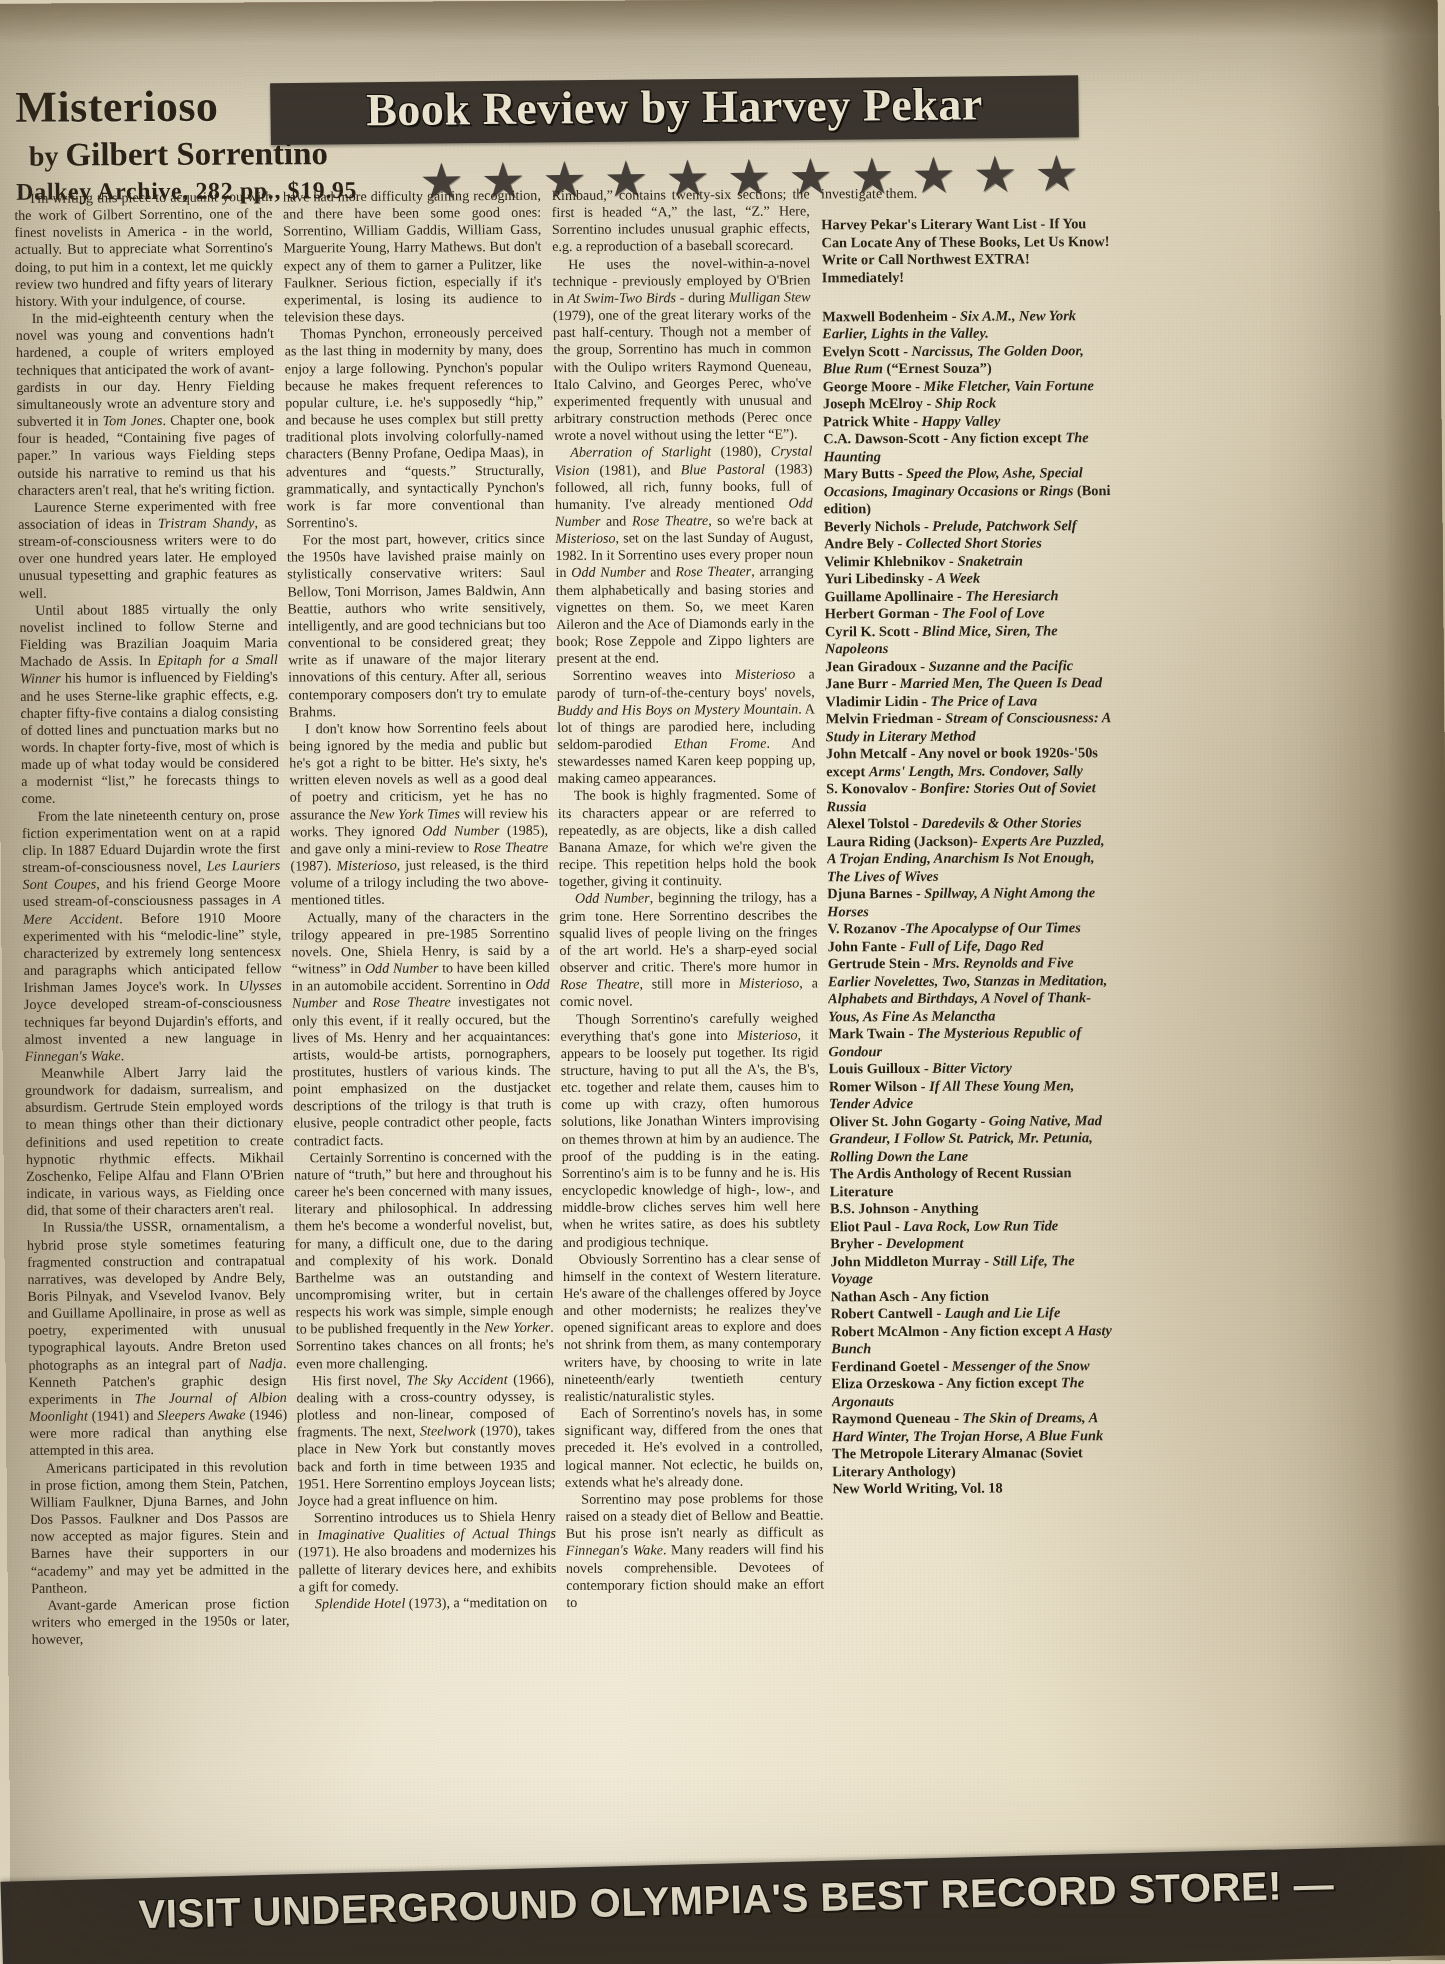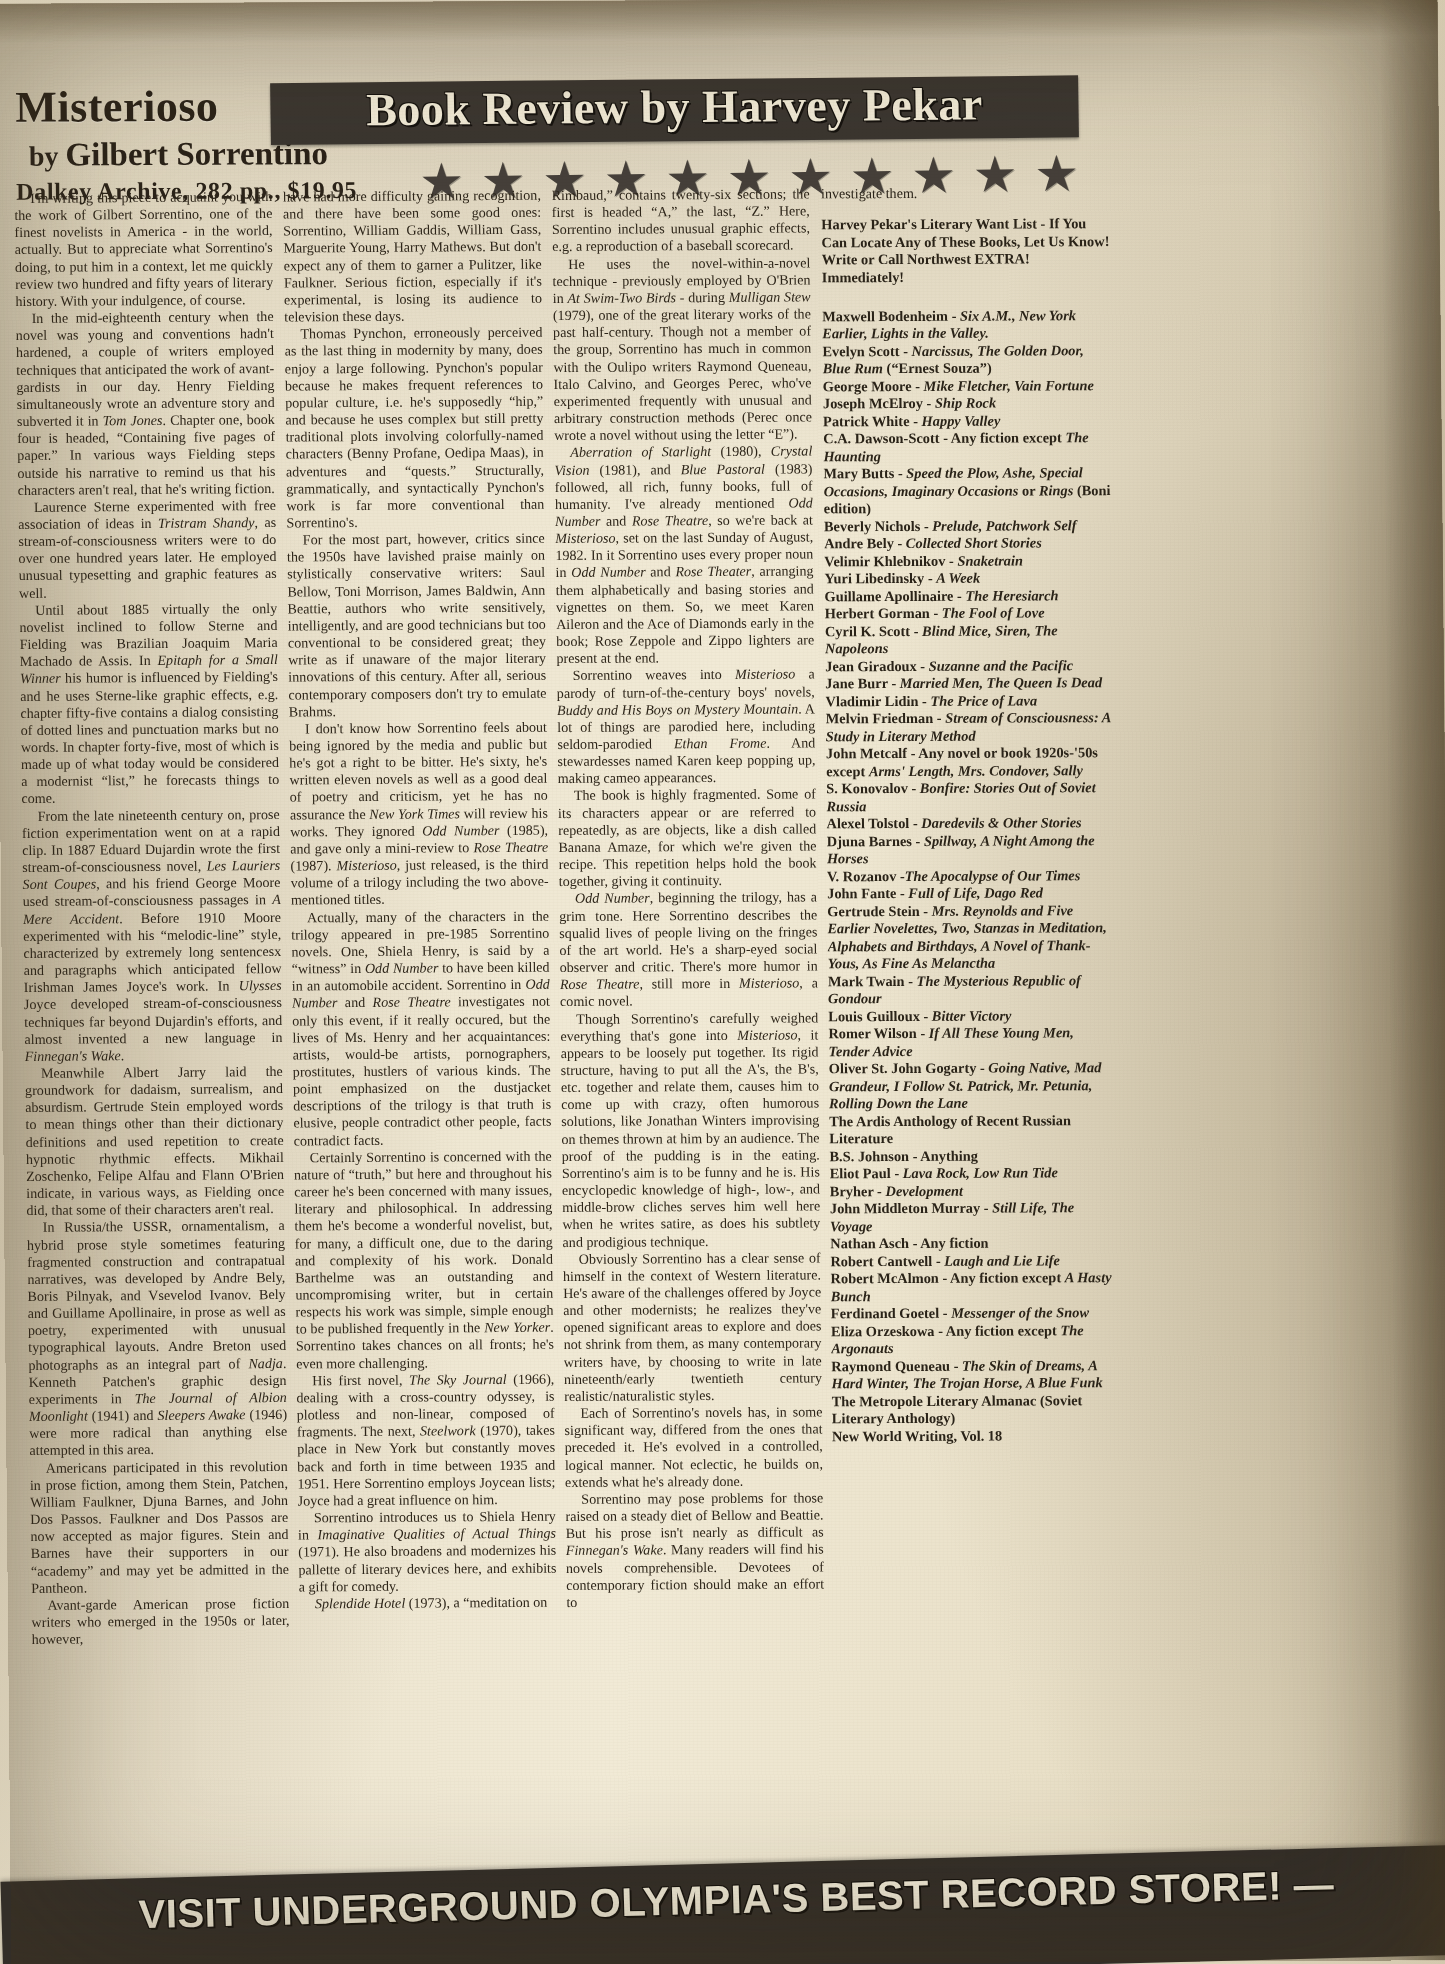--- a/index.html
+++ b/index.html
@@ -247,21 +247,21 @@
         <p>Americans participated in this revolution in prose fiction, among them Stein, Patchen, William Faulkner, Djuna Barnes, and John Dos Passos. Faulkner and Dos Passos are now accepted as major figures. Stein and Barnes have their supporters in our “academy” and may yet be admitted in the Pantheon.</p>
         <p>Avant-garde American prose fiction writers who emerged in the 1950s or later, however,</p>
       </div>
     <div class="col" id="col2">
         <p class="noind">have had more difficulty gaining recognition, and there have been some good ones: Sorrentino, William Gaddis, William Gass, Marguerite Young, Harry Mathews. But don't expect any of them to garner a Pulitzer, like Faulkner. Serious fiction, especially if it's experimental, is losing its audience to television these days.</p>
         <p>Thomas Pynchon, erroneously perceived as the last thing in modernity by many, does enjoy a large following. Pynchon's popular because he makes frequent references to popular culture, i.e. he's supposedly “hip,” and because he uses complex but still pretty traditional plots involving colorfully-named characters (Benny Profane, Oedipa Maas), in adventures and “quests.” Structurally, grammatically, and syntactically Pynchon's work is far more conventional than Sorrentino's.</p>
         <p>For the most part, however, critics since the 1950s have lavished praise mainly on stylistically conservative writers: Saul Bellow, Toni Morrison, James Baldwin, Ann Beattie, authors who write sensitively, intelligently, and are good technicians but too conventional to be considered great; they write as if unaware of the major literary innovations of this century. After all, serious contemporary composers don't try to emulate Brahms.</p>
         <p>I don't know how Sorrentino feels about being ignored by the media and public but he's got a right to be bitter. He's sixty, he's written eleven novels as well as a good deal of poetry and criticism, yet he has no assurance the <i>New York Times</i> will review his works. They ignored <i>Odd Number</i> (1985), and gave only a mini-review to <i>Rose Theatre</i> (1987). <i>Misterioso</i>, just released, is the third volume of a trilogy including the two above-mentioned titles.</p>
         <p>Actually, many of the characters in the trilogy appeared in pre-1985 Sorrentino novels. One, Shiela Henry, is said by a “witness” in <i>Odd Number</i> to have been killed in an automobile accident. Sorrentino in <i>Odd Number</i> and <i>Rose Theatre</i> investigates not only this event, if it really occured, but the lives of Ms. Henry and her acquaintances: artists, would-be artists, pornographers, prostitutes, hustlers of various kinds. The point emphasized on the dustjacket descriptions of the trilogy is that truth is elusive, people contradict other people, facts contradict facts.</p>
         <p>Certainly Sorrentino is concerned with the nature of “truth,” but here and throughout his career he's been concerned with many issues, literary and philosophical. In addressing them he's become a wonderful novelist, but, for many, a difficult one, due to the daring and complexity of his work. Donald Barthelme was an outstanding and uncompromising writer, but in certain respects his work was simple, simple enough to be published frequently in the <i>New Yorker</i>. Sorrentino takes chances on all fronts; he's even more challenging.</p>
-        <p>His first novel, <i>The Sky Journal</i> (1966), dealing with a cross-country odyssey, is plotless and non-linear, composed of fragments. The next, <i>Steelwork</i> (1970), takes place in New York but constantly moves back and forth in time between 1935 and 1951. Here Sorrentino employs Joycean lists; Joyce had a great influence on him.</p>
+        <p>His first novel, <i>The Sky Accident</i> (1966), dealing with a cross-country odyssey, is plotless and non-linear, composed of fragments. The next, <i>Steelwork</i> (1970), takes place in New York but constantly moves back and forth in time between 1935 and 1951. Here Sorrentino employs Joycean lists; Joyce had a great influence on him.</p>
         <p>Sorrentino introduces us to Shiela Henry in <i>Imaginative Qualities of Actual Things</i> (1971). He also broadens and modernizes his pallette of literary devices here, and exhibits a gift for comedy.</p>
         <p><i>Splendide Hotel</i> (1973), a “meditation on</p>
       </div>
     <div class="col" id="col3">
         <p class="noind">Rimbaud,” contains twenty-six sections; the first is headed “A,” the last, “Z.” Here, Sorrentino includes unusual graphic effects, e.g. a reproduction of a baseball scorecard.</p>
         <p>He uses the novel-within-a-novel technique - previously employed by O'Brien in <i>At Swim-Two Birds</i> - during <i>Mulligan Stew</i> (1979), one of the great literary works of the past half-century. Though not a member of the group, Sorrentino has much in common with the Oulipo writers Raymond Queneau, Italo Calvino, and Georges Perec, who've experimented frequently with unusual and arbitrary construction methods (Perec once wrote a novel without using the letter “E”).</p>
         <p><i>Aberration of Starlight</i> (1980), <i>Crystal Vision</i> (1981), and <i>Blue Pastoral</i> (1983) followed, all rich, funny books, full of humanity. I've already mentioned <i>Odd Number</i> and <i>Rose Theatre</i>, so we're back at <i>Misterioso</i>, set on the last Sunday of August, 1982. In it Sorrentino uses every proper noun in <i>Odd Number</i> and <i>Rose Theater</i>, arranging them alphabetically and basing stories and vignettes on them. So, we meet Karen Aileron and the Ace of Diamonds early in the book; Rose Zeppole and Zippo lighters are present at the end.</p>
         <p>Sorrentino weaves into <i>Misterioso</i> a parody of turn-of-the-century boys' novels, <i>Buddy and His Boys on Mystery Mountain</i>. A lot of things are parodied here, including seldom-parodied <i>Ethan Frome</i>. And stewardesses named Karen keep popping up, making cameo appearances.</p>
         <p>The book is highly fragmented. Some of its characters appear or are referred to repeatedly, as are objects, like a dish called Banana Amaze, for which we're given the recipe. This repetition helps hold the book together, giving it continuity.</p>
         <p><i>Odd Number</i>, beginning the trilogy, has a grim tone. Here Sorrentino describes the squalid lives of people living on the fringes of the art world. He's a sharp-eyed social observer and critic. There's more humor in <i>Rose Theatre</i>, still more in <i>Misterioso</i>, a comic novel.</p>
@@ -290,20 +290,21 @@
         <div class="entry">Guillame Apollinaire - <i>The Heresiarch</i></div>
         <div class="entry">Herbert Gorman - <i>The Fool of Love</i></div>
         <div class="entry">Cyril K. Scott - <i>Blind Mice, Siren, The Napoleons</i></div>
         <div class="entry">Jean Giradoux - <i>Suzanne and the Pacific</i></div>
         <div class="entry">Jane Burr - <i>Married Men, The Queen Is Dead</i></div>
         <div class="entry">Vladimir Lidin - <i>The Price of Lava</i></div>
         <div class="entry">Melvin Friedman - <i>Stream of Consciousness: A Study in Literary Method</i></div>
         <div class="entry">John Metcalf - Any novel or book 1920s-'50s except <i>Arms' Length, Mrs. Condover, Sally</i></div>
         <div class="entry">S. Konovalov - <i>Bonfire: Stories Out of Soviet Russia</i></div>
         <div class="entry">Alexel Tolstol - <i>Daredevils &amp; Other Stories</i></div>
+        <div class="entry">Laura Riding (Jackson)- <i>Experts Are Puzzled, A Trojan Ending, Anarchism Is Not Enough, The Lives of Wives</i></div>
         <div class="entry">Djuna Barnes - <i>Spillway, A Night Among the Horses</i></div>
         <div class="entry">V. Rozanov -<i>The Apocalypse of Our Times</i></div>
         <div class="entry">John Fante - <i>Full of Life, Dago Red</i></div>
         <div class="entry">Gertrude Stein - <i>Mrs. Reynolds and Five Earlier Novelettes, Two, Stanzas in Meditation, Alphabets and Birthdays, A Novel of Thank-Yous, As Fine As Melanctha</i></div>
         <div class="entry">Mark Twain - <i>The Mysterious Republic of Gondour</i></div>
         <div class="entry">Louis Guilloux - <i>Bitter Victory</i></div>
         <div class="entry">Romer Wilson - <i>If All These Young Men, Tender Advice</i></div>
         <div class="entry">Oliver St. John Gogarty - <i>Going Native, Mad Grandeur, I Follow St. Patrick, Mr. Petunia, Rolling Down the Lane</i></div>
         <div class="entry">The Ardis Anthology of Recent Russian Literature</div>
         <div class="entry">B.S. Johnson - Anything</div>

